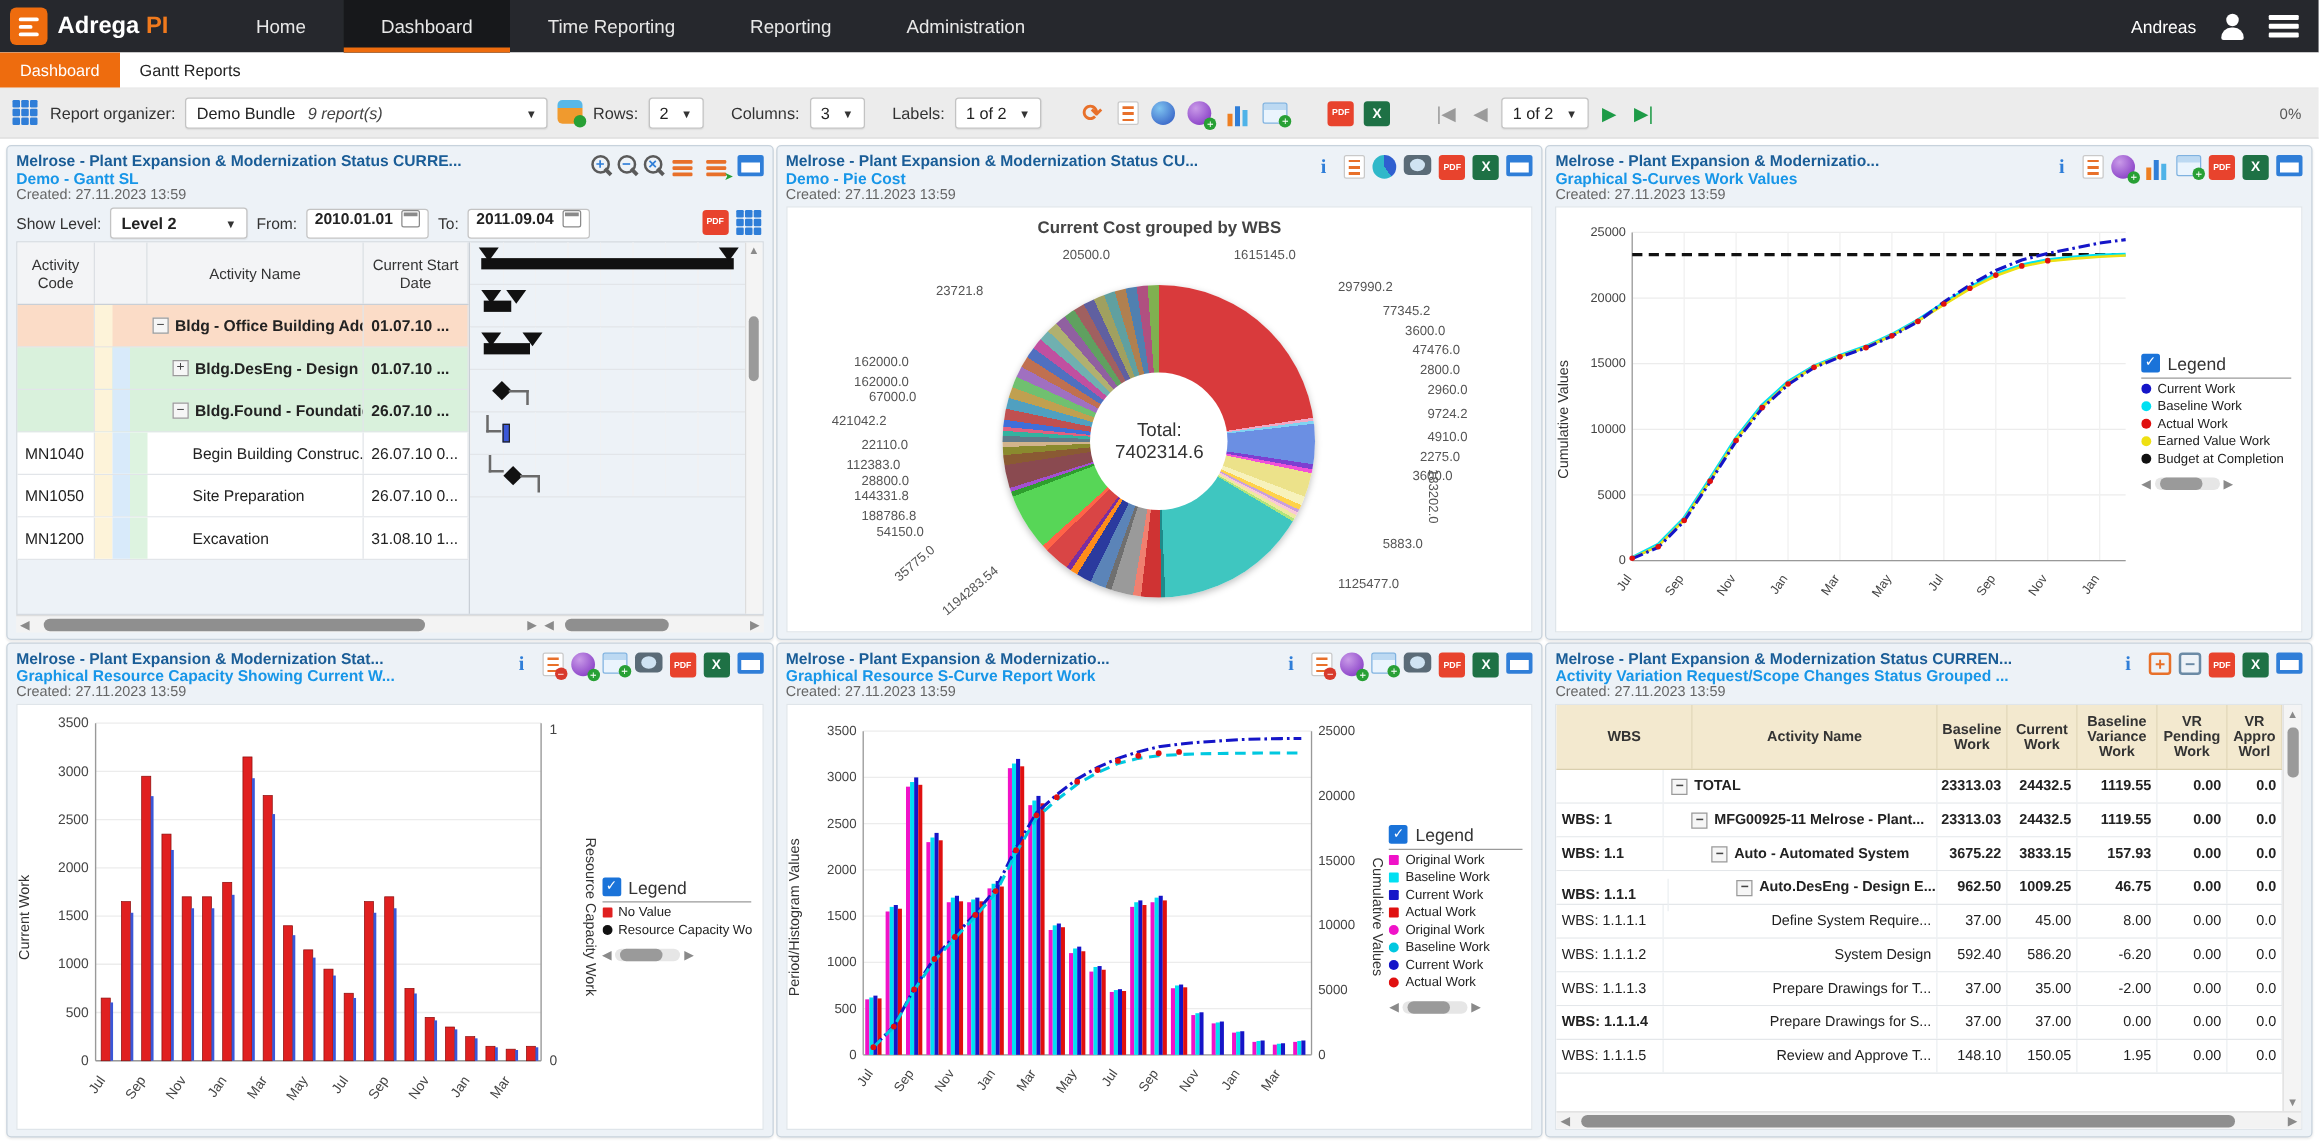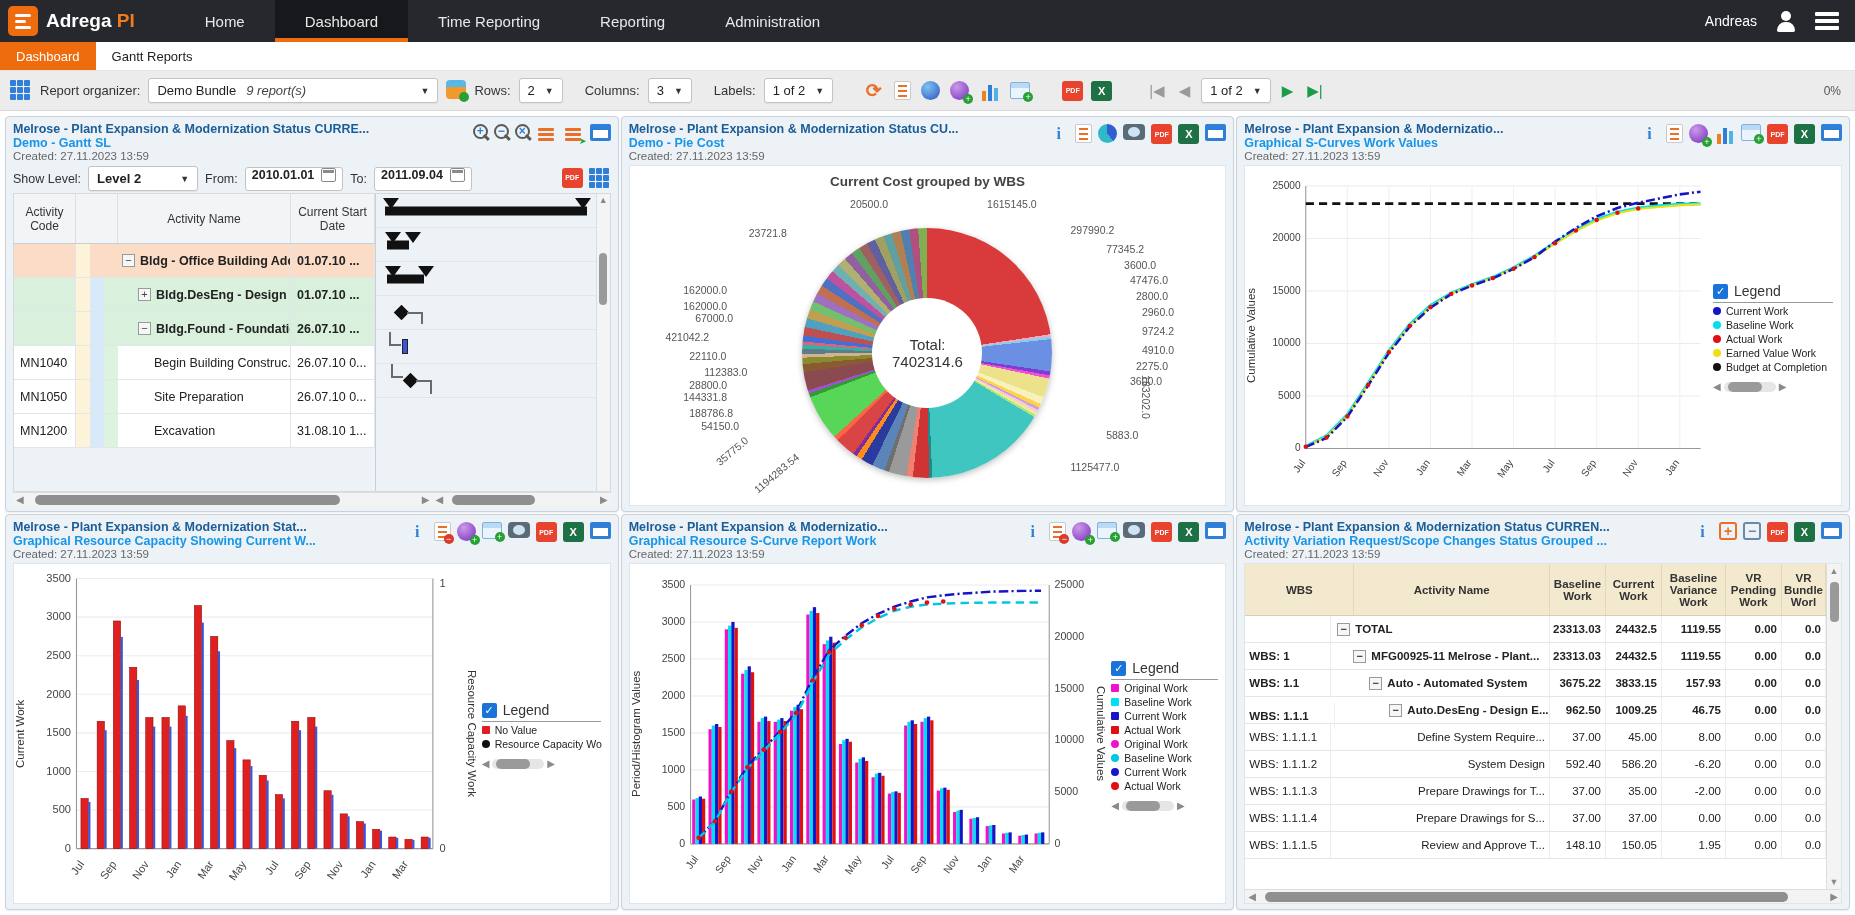--- a/index.html
+++ b/index.html
@@ -496,21 +496,21 @@
           <span class="pie-lab" style="left: 85%; top: 54%;">2275.0</span>
           <span class="pie-lab" style="left: 84%; top: 59%;">3600.0</span>
           <span class="pie-lab" style="left: 83%; top: 64%; transform: rotate(90deg);">183202.0</span>
           <span class="pie-lab" style="left: 80%; top: 76%;">5883.0</span>
           <span class="pie-lab" style="left: 74%; top: 86%;">1125477.0</span>
           <span class="pie-lab" style="left: 9%; top: 30%;">162000.0</span>
           <span class="pie-lab" style="left: 9%; top: 35%;">162000.0</span>
           <span class="pie-lab" style="left: 11%; top: 39%;">67000.0</span>
           <span class="pie-lab" style="left: 6%; top: 45%;">421042.2</span>
           <span class="pie-lab" style="left: 10%; top: 51%;">22110.0</span>
-          <span class="pie-lab" style="left: 8%; top: 56%; margin-left: 27px;">112383.0</span>
+          <span class="pie-lab" style="left: 8%; top: 56%;">112383.0</span>
           <span class="pie-lab" style="left: 10%; top: 60%;">28800.0</span>
           <span class="pie-lab" style="left: 9%; top: 64%;">144331.8</span>
           <span class="pie-lab" style="left: 10%; top: 69%;">188786.8</span>
           <span class="pie-lab" style="left: 12%; top: 73%;">54150.0</span>
           <span class="pie-lab" style="left: 14%; top: 81%; transform: rotate(-40deg);">35775.0</span>
           <span class="pie-lab" style="left: 20%; top: 88%; transform: rotate(-40deg);">1194283.54</span>
         </div>
     </div>
   </div>
 
@@ -980,21 +980,21 @@
     <div class="p-body vr-wrap">
       <div class="vr-grid">
         <div class="vr-cols">
           <div class="vr-hrow" id="vr-head">
               <div class="vr-hcell" style="width: 109px;">WBS</div>
               <div class="vr-hcell" style="width: auto; flex: 1 1 0%;">Activity Name</div>
               <div class="vr-hcell" style="width: 56px;">Baseline Work</div>
               <div class="vr-hcell" style="width: 56px;">Current Work</div>
               <div class="vr-hcell" style="width: 64px;">Baseline Variance Work</div>
               <div class="vr-hcell" style="width: 56px;">VR Pending Work</div>
-              <div class="vr-hcell" style="width: 44px;">VR Bundle Worl</div>
+              <div class="vr-hcell" style="width: 44px;">VR Appro Worl</div>
             </div>
           <div id="vr-rows">
               <div class="vr-row">
                 <div class="vr-cell bold" style="width: 86px;"></div>
                 <div class="vr-cell bold" style="flex: 1 1 0%; justify-content: flex-start; padding-left: 6px;">
                   <span class="expbox" style="margin-right: 5px;">−</span>
                   <span>TOTAL</span>
                 </div>
                 <div class="vr-cell num bold" style="width: 56px;">23313.03</div>
                 <div class="vr-cell num bold" style="width: 56px;">24432.5</div>
@@ -1065,21 +1065,21 @@
                 <div class="vr-cell" style="flex: 1 1 0%; justify-content: flex-end; padding-left: 70px;">
                   <span>Prepare Drawings for T...</span>
                 </div>
                 <div class="vr-cell num" style="width: 56px;">37.00</div>
                 <div class="vr-cell num" style="width: 56px;">35.00</div>
                 <div class="vr-cell num" style="width: 64px;">-2.00</div>
                 <div class="vr-cell num" style="width: 56px;">0.00</div>
                 <div class="vr-cell num" style="width: 44px;">0.0</div>
               </div>
               <div class="vr-row">
-                <div class="vr-cell" style="width: 86px;">WBS: 1.1.1.4</div>
+                <div class="vr-cell" style="width: 86px; font-weight: bold;">WBS: 1.1.1.4</div>
                 <div class="vr-cell" style="flex: 1 1 0%; justify-content: flex-end; padding-left: 70px;">
                   <span>Prepare Drawings for S...</span>
                 </div>
                 <div class="vr-cell num" style="width: 56px;">37.00</div>
                 <div class="vr-cell num" style="width: 56px;">37.00</div>
                 <div class="vr-cell num" style="width: 64px;">0.00</div>
                 <div class="vr-cell num" style="width: 56px;">0.00</div>
                 <div class="vr-cell num" style="width: 44px;">0.0</div>
               </div>
               <div class="vr-row">

